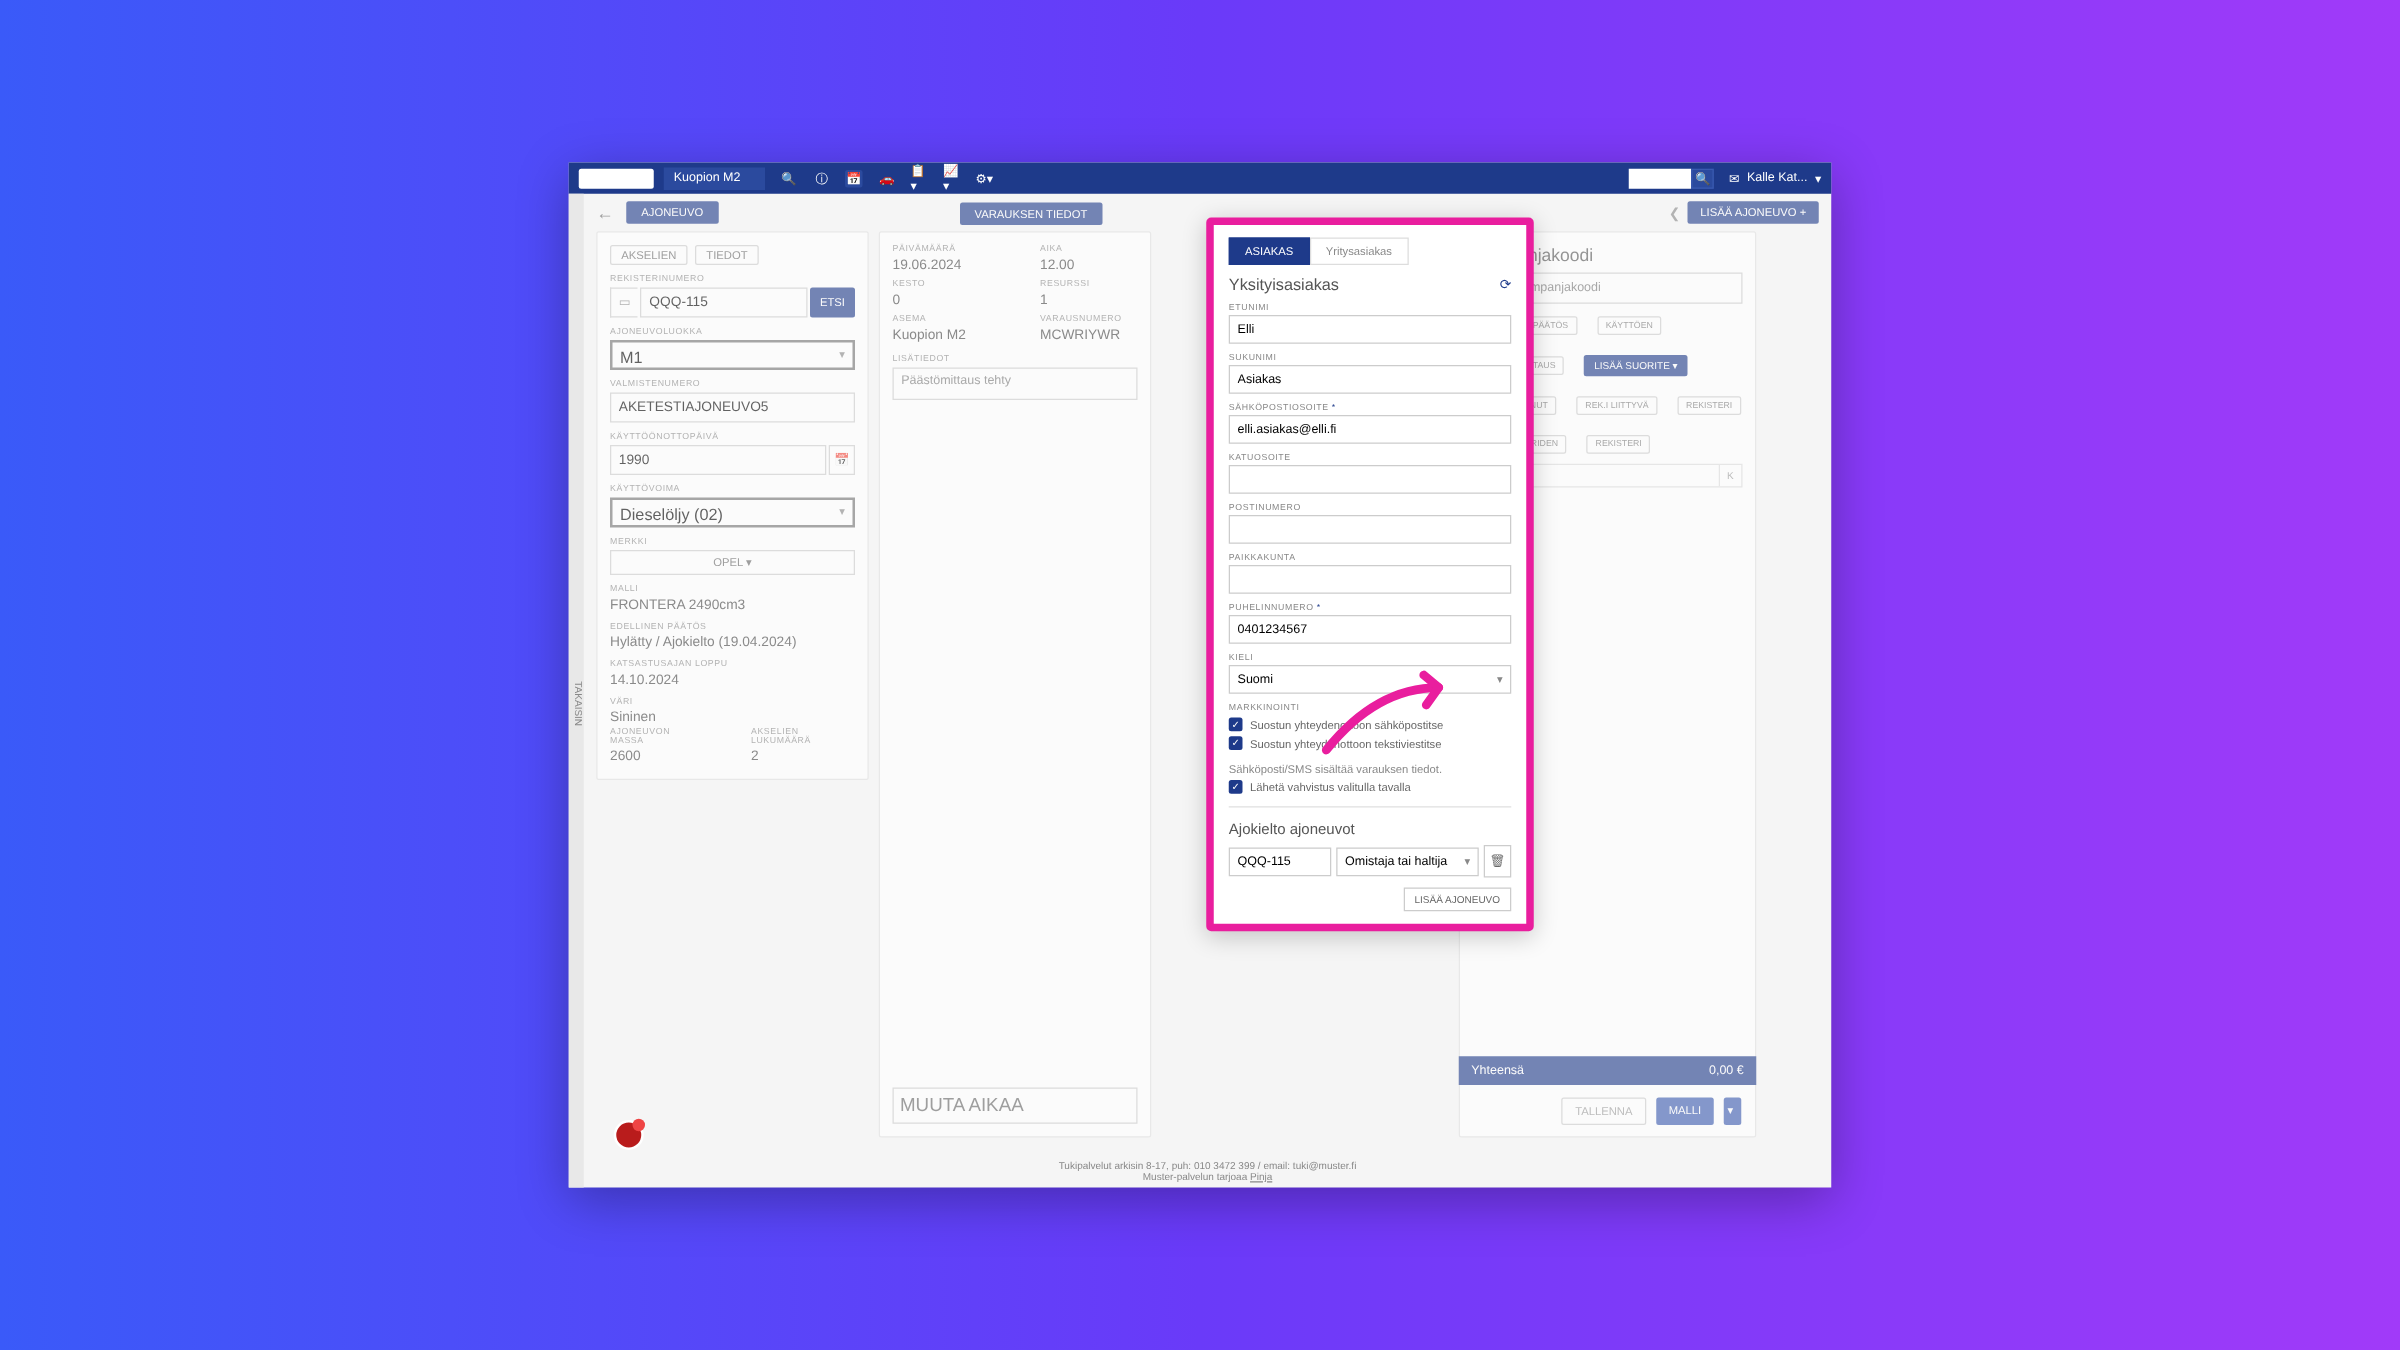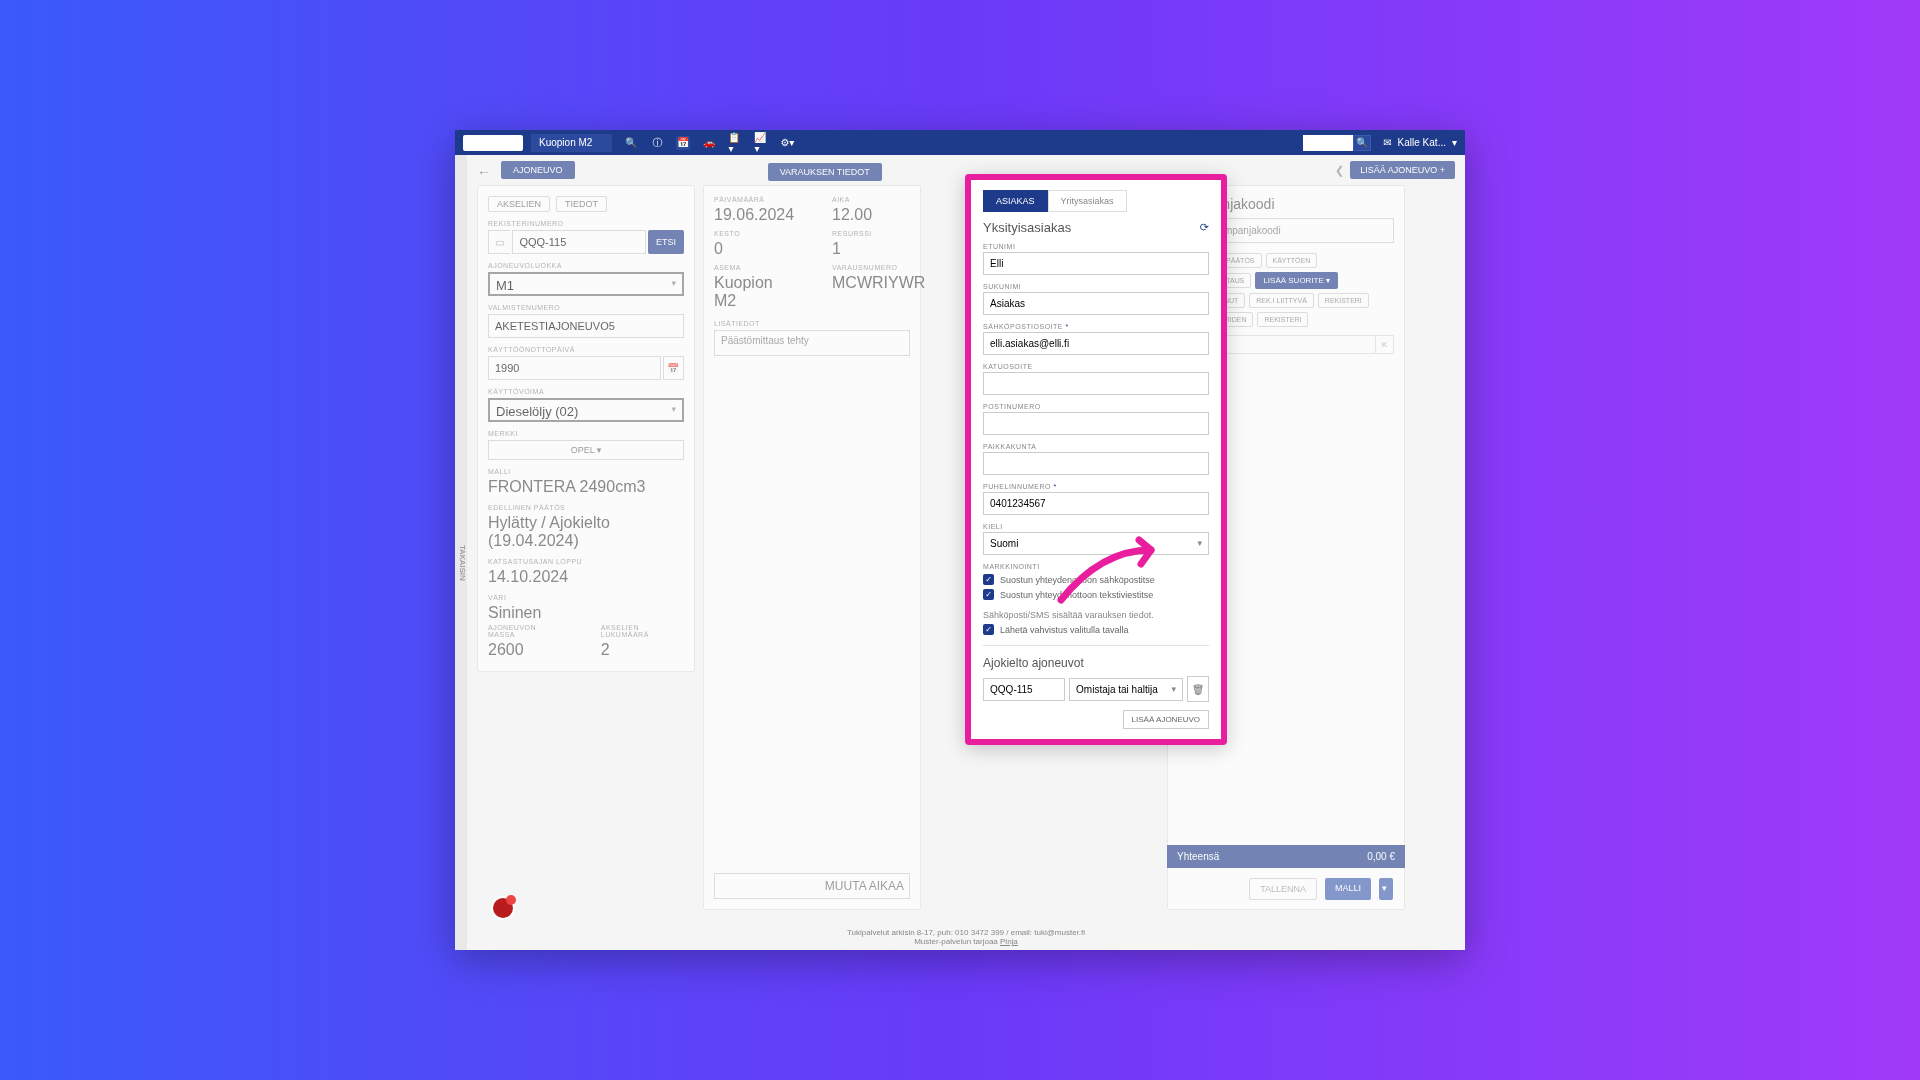--- a/index.html
+++ b/index.html
@@ -31,37 +31,37 @@
 .col1 { width: 218px; }
 .col2 { width: 218px; }
 .col3 { width: 230px; }
 .col4 { width: 238px; }
 
 .panel { background: #fff; border: 1px solid #e0e0e0; border-radius: 2px; padding: 10px; }
 .panelhdr { display: flex; gap: 6px; margin-bottom: 8px; }
 .minitab { border: 1px solid #ccc; padding: 2px 8px; font-size: 9px; color: #666; border-radius: 2px; }
 .lbl { font-size: 7px; color: #888; letter-spacing: 0.5px; text-transform: uppercase; margin-bottom: 3px; margin-top: 8px; }
 .lbl:first-of-type { margin-top: 0; }
-.val { font-size: 16px; color: #444; margin-bottom: 2px; }
+.val { font-size: 11px; color: #444; margin-bottom: 2px; }
 .inprow { display: flex; align-items: center; gap: 2px; }
 .inp { border: 1px solid #ccc; padding: 4px 6px; font-size: 11px; width: 100%; height: 24px; }
 .inpbtn { background: #1e3a8a; color: #fff; font-size: 9px; padding: 0 8px; height: 24px; display: flex; align-items: center; border-radius: 2px; }
 .inpprefix { border: 1px solid #ccc; border-right: none; padding: 0 6px; height: 24px; display: flex; align-items: center; font-size: 10px; color: #888; }
 .sel { border: 2px solid #737373; padding: 4px 6px; font-size: 13px; width: 100%; height: 24px; background: #fff; position: relative; }
 .sel::after { content: '▾'; position: absolute; right: 6px; color: #888; font-size: 9px; }
 .datebtn { border: 1px solid #ccc; width: 24px; height: 24px; display: flex; align-items: center; justify-content: center; font-size: 10px; }
 .brandsel { border: 1px solid #ccc; padding: 4px; text-align: center; font-size: 9px; color: #666; }
 
 .col2top { display: flex; flex-wrap: wrap; gap: 4px 40px; }
 .col2item { width: calc(50% - 20px); }
 .txtarea { border: 1px solid #ccc; width: 100%; height: 26px; padding: 4px 6px; font-size: 10px; color: #777; resize: none; }
-.changetime { border: 1px solid #ccc; text-align: right; padding: 5px; font-size: 12px; color: #666; margin-top: auto; }
+.changetime { border: 1px solid #ccc; text-align: left; padding: 5px; font-size: 15px; color: #666; margin-top: auto; }
 .rtitle { font-size: 14px; color: #555; margin-bottom: 6px; }
 .rinp { border: 1px solid #ccc; padding: 6px; font-size: 10px; color: #888; width: 100%; margin-bottom: 10px; }
-.chipbar { display: flex; flex-wrap: wrap; gap: 4px; align-items: center; }
+.chipbar { display: flex; flex-wrap: wrap; gap: 16px; align-items: center; }
 .chip { border: 1px solid #ccc; padding: 3px 6px; font-size: 7px; color: #777; border-radius: 2px; }
 .chipbtn { background: #1e3a8a; color: #fff; padding: 4px 8px; font-size: 8px; border-radius: 2px; }
 .suoriterow { display: flex; align-items: center; margin-top: 8px; border: 1px solid #ddd; }
 .suoriterow .s1 { flex: 1; padding: 4px 6px; font-size: 8px; color: #999; }
 .suoriterow .s2 { border-left: 1px solid #ddd; padding: 4px 6px; font-size: 8px; color: #999; }
 
 .totbar { background: #1e3a8a; color: #fff; display: flex; justify-content: space-between; padding: 6px 10px; font-size: 10px; position: absolute; bottom: 42px; left: 0; right: 0; }
 .btmrow { position: absolute; bottom: 10px; right: 12px; display: flex; gap: 8px; }
 .btmbtn { border: 1px solid #ccc; padding: 5px 10px; font-size: 9px; color: #999; border-radius: 2px; background: #fff; }
 .btmbtn.pay { background: #3a5ab0; color: #fff; border: none; }

